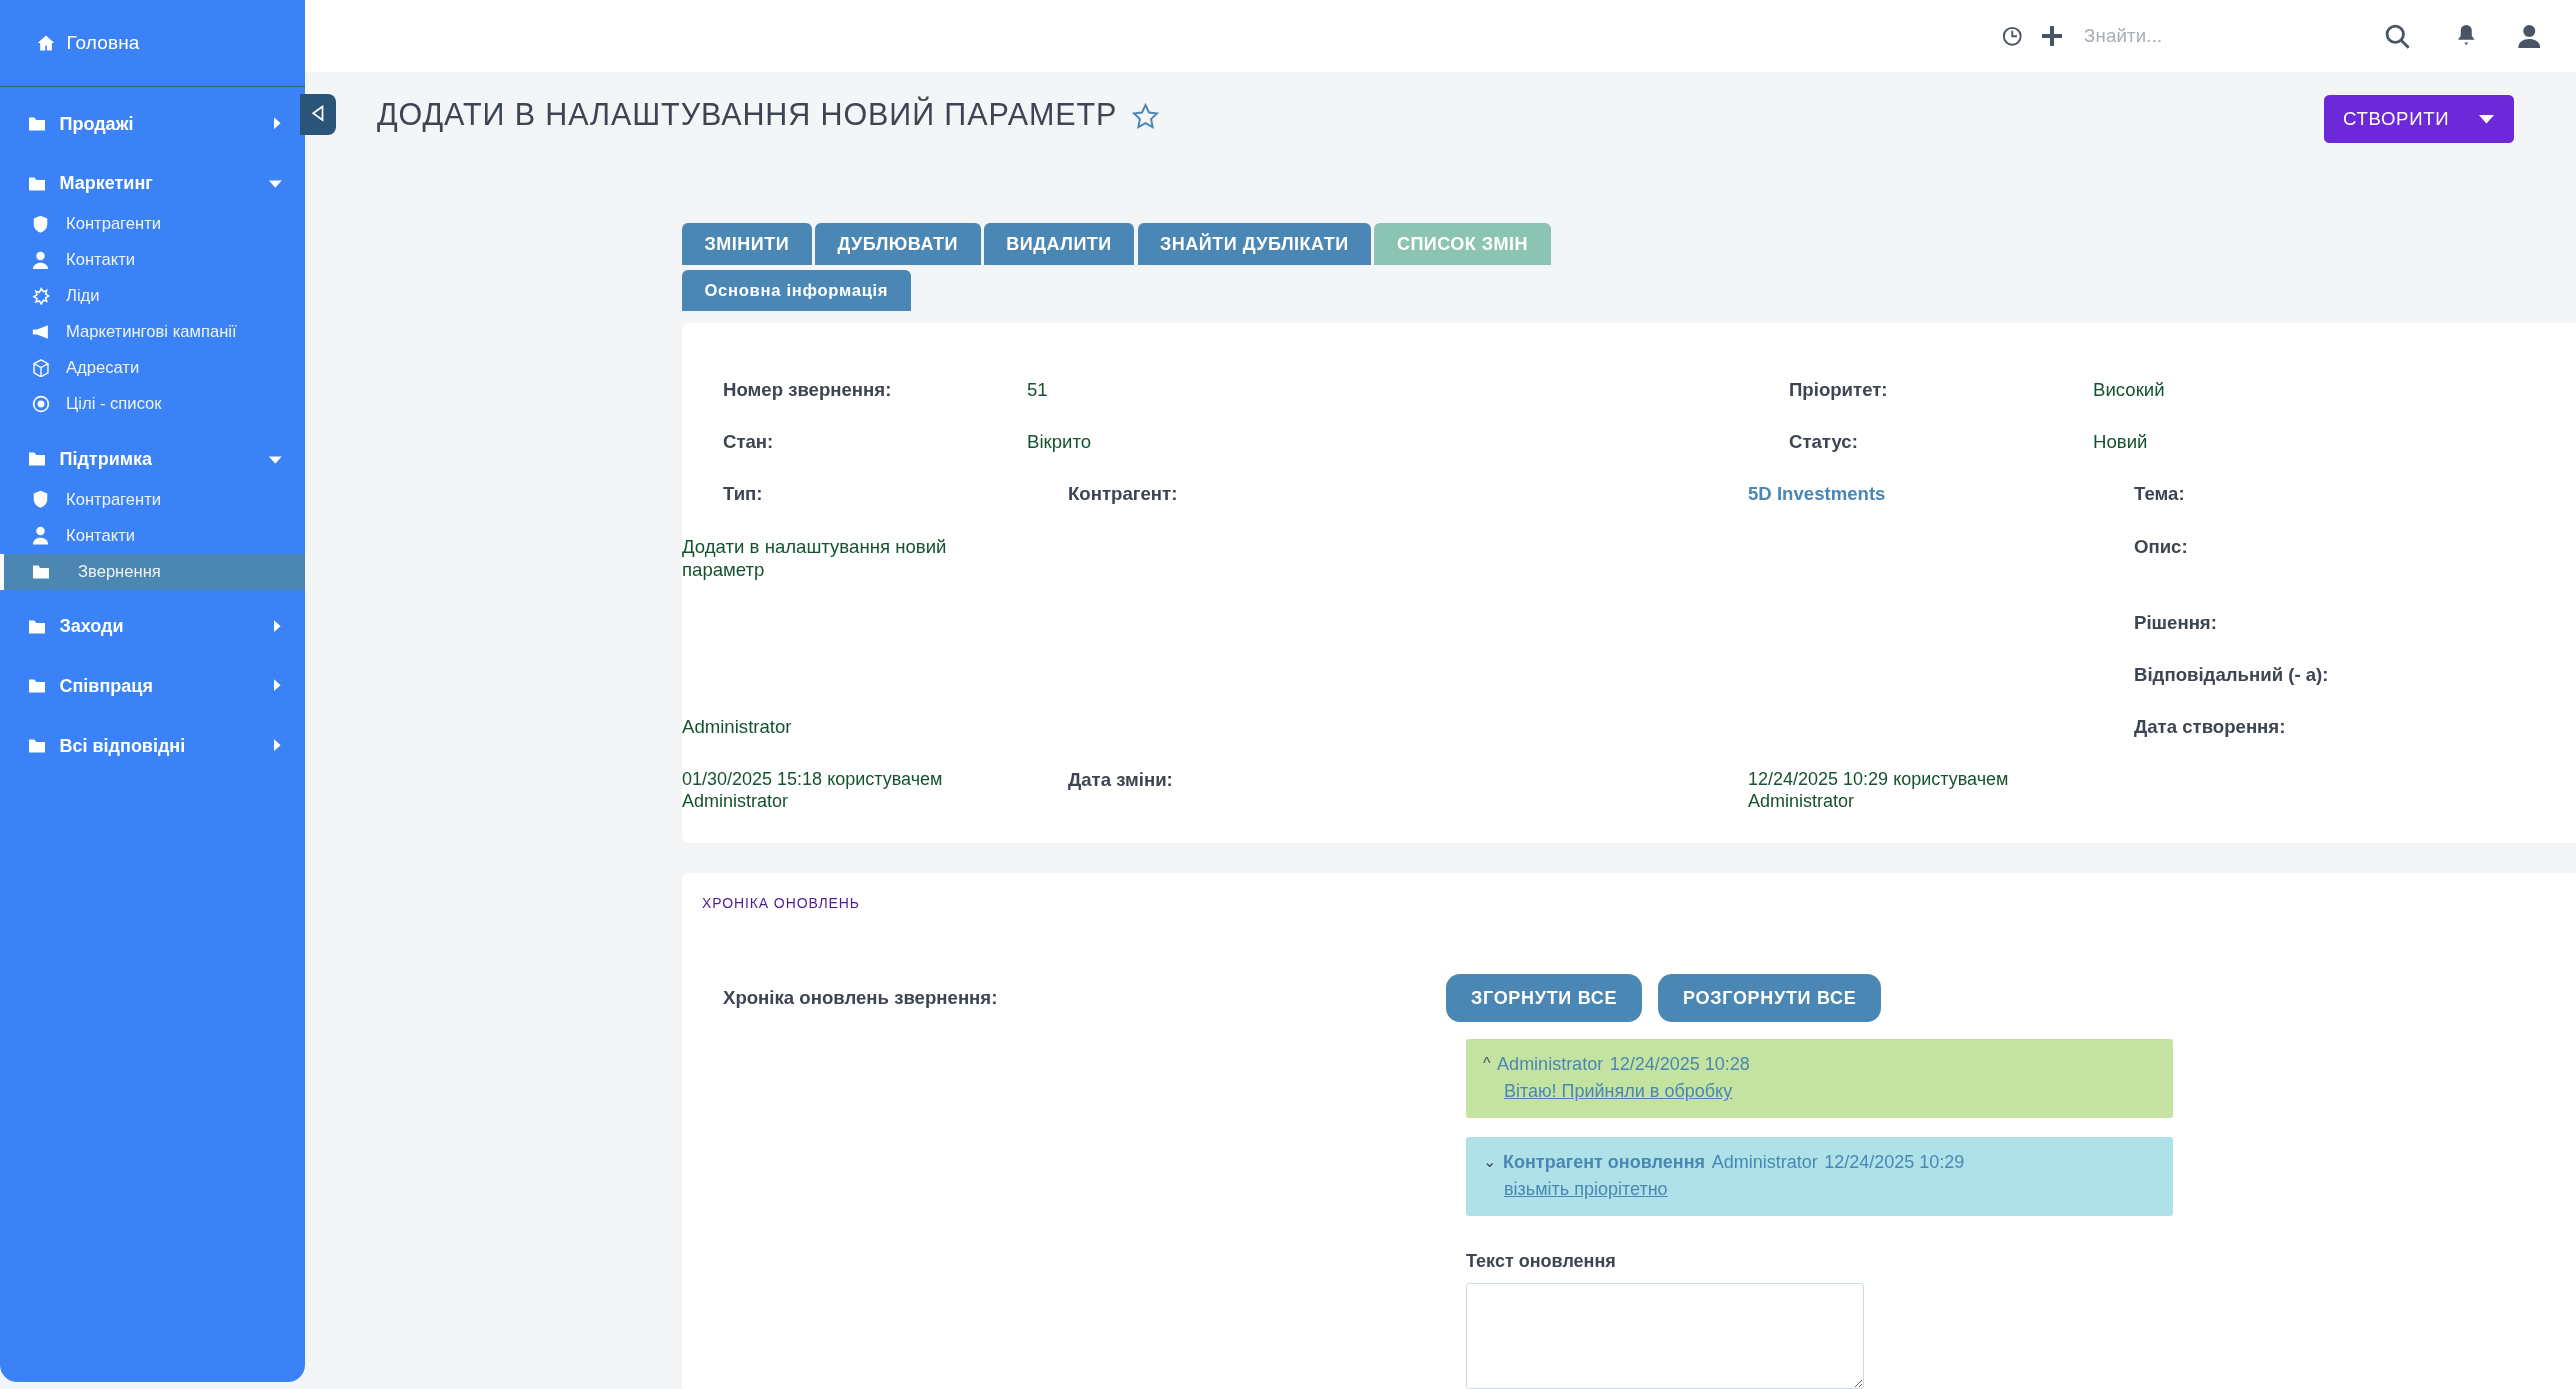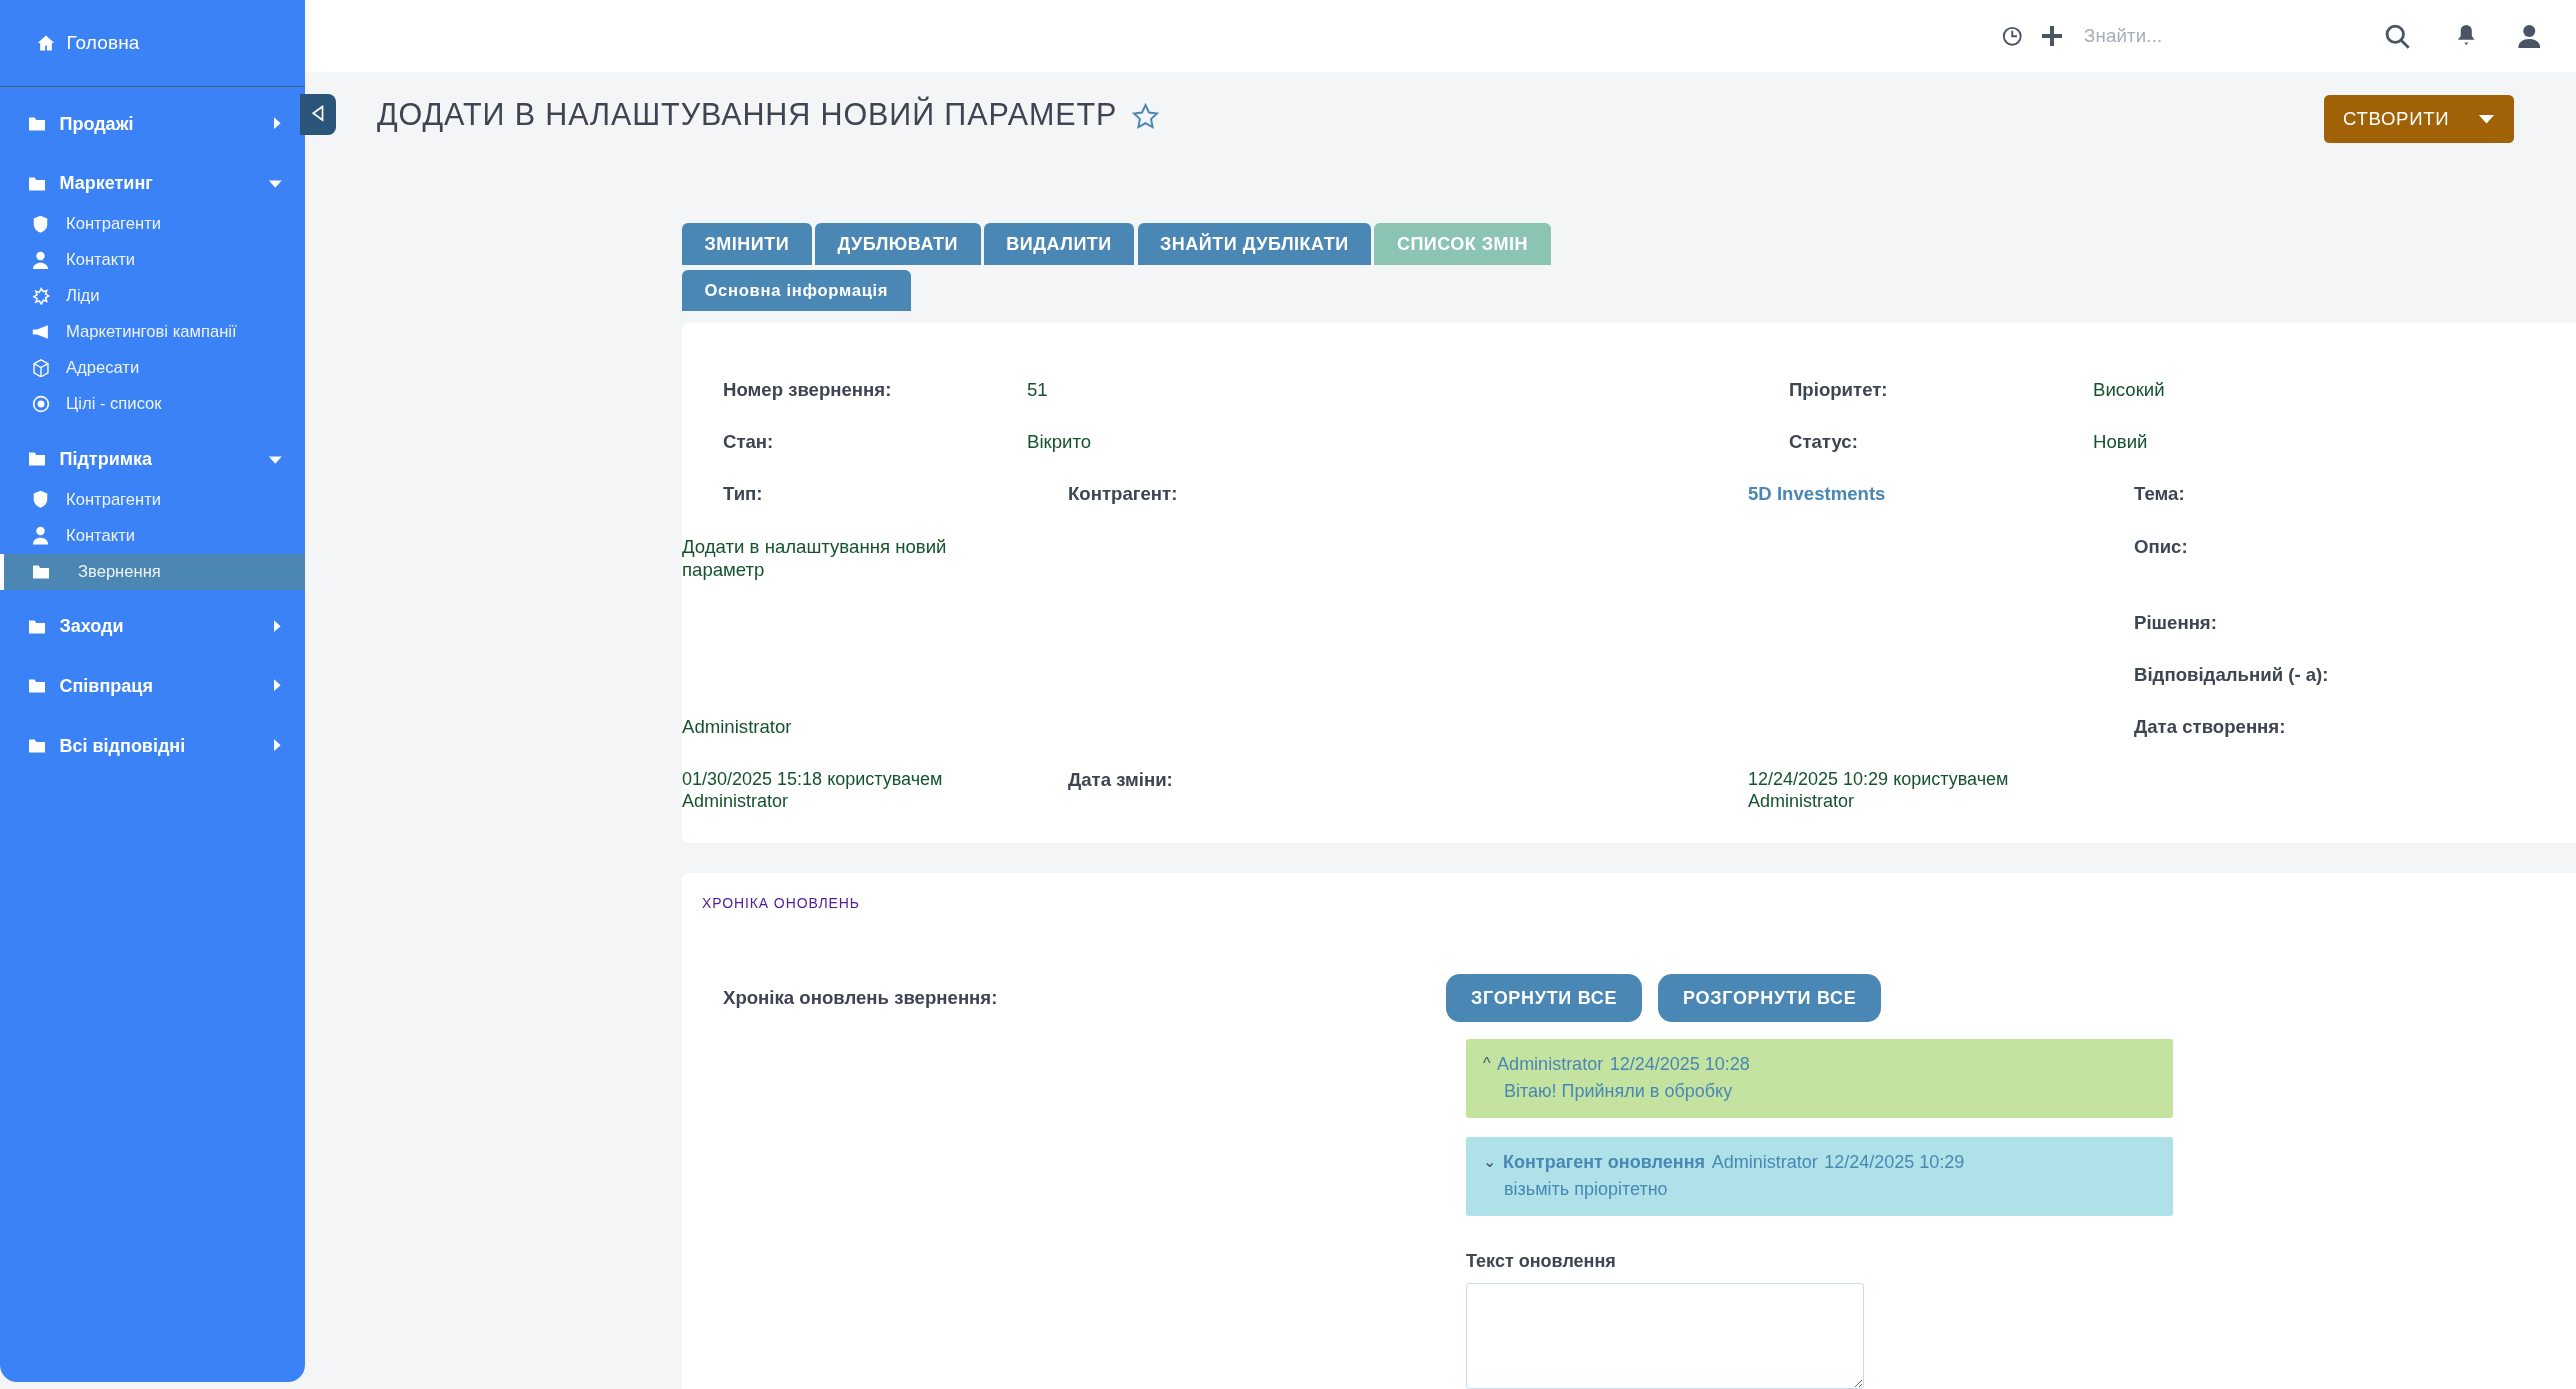--- a/index.html
+++ b/index.html
@@ -103,21 +103,21 @@
   }
   #page-title {
     font-size: 30.5px; letter-spacing: 0.9px;
     color: #3d4452; font-weight: normal;
     display: inline-block; vertical-align: middle;
   }
   #fav-star { display: inline-block; vertical-align: middle; margin-left: 10.6px; position: relative; top: 2.7px; }
 
   #create-btn {
     position: absolute; right: 62px; top: 22.5px;
-    background: #a16207; color: #fff;
+    background: #6d28d9; color: #fff;
     border: none; border-radius: 5.3px;
     height: 48px; min-width: 164px;
     display: flex; align-items: center; justify-content: center;
     gap: 29px; padding: 0 18.6px;
     font-size: 18.6px; letter-spacing: 0.7px;
     cursor: pointer;
   }
 
   #btn-row {
     position: absolute; left: 377px; top: 151px;
@@ -214,21 +214,21 @@
   .note.cyan  { top: 204px; background: #aee2e8; }
   .note-head {
     display: flex; align-items: flex-start; gap: 6.6px;
     padding-left: 17px;
     font-size: 18px; color: #4a87b4;
   }
   .note-head .caret { color: #4b5464; font-size: 16px; line-height: 1.25; }
   .note-head .bold { font-weight: bold; }
   .note-body {
     padding-left: 38px; margin-top: 6.6px;
-    font-size: 18px; color: #4a87b4;
+    font-size: 18px; color: #4a87b4; text-decoration: underline;
   }
 
   #update-form { position: absolute; left: 784px; top: 318px; }
   #update-label { font-size: 18px; font-weight: bold; color: #3d4452; }
   #update-textarea {
     display: block; margin-top: 10.6px;
     width: 398px; height: 106px;
     border: 0.7px solid #c5dced; border-radius: 3.3px;
     background: #ffffff; resize: both;
     font-family: "Liberation Sans", sans-serif; font-size: 17px;

